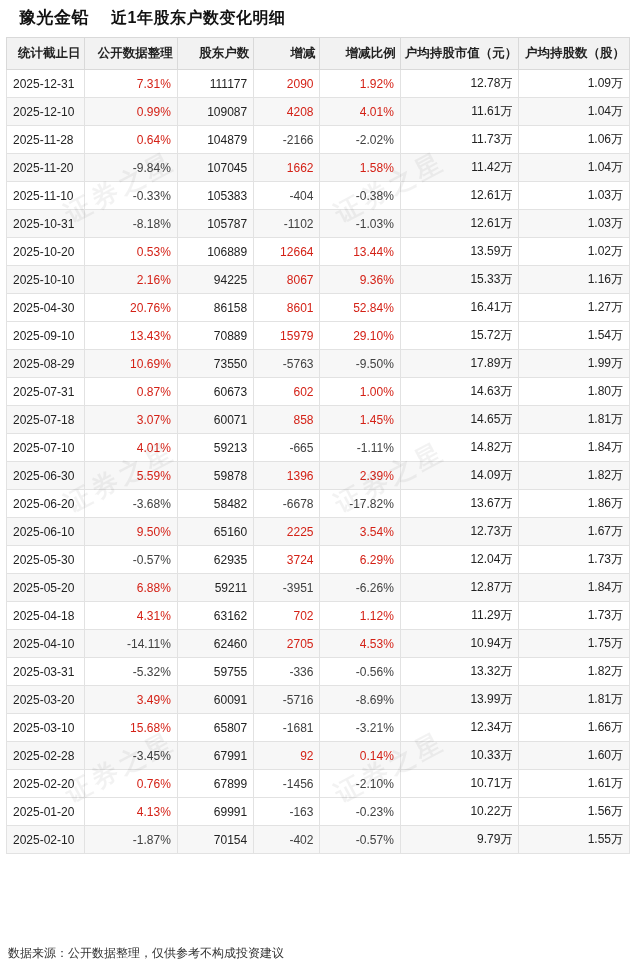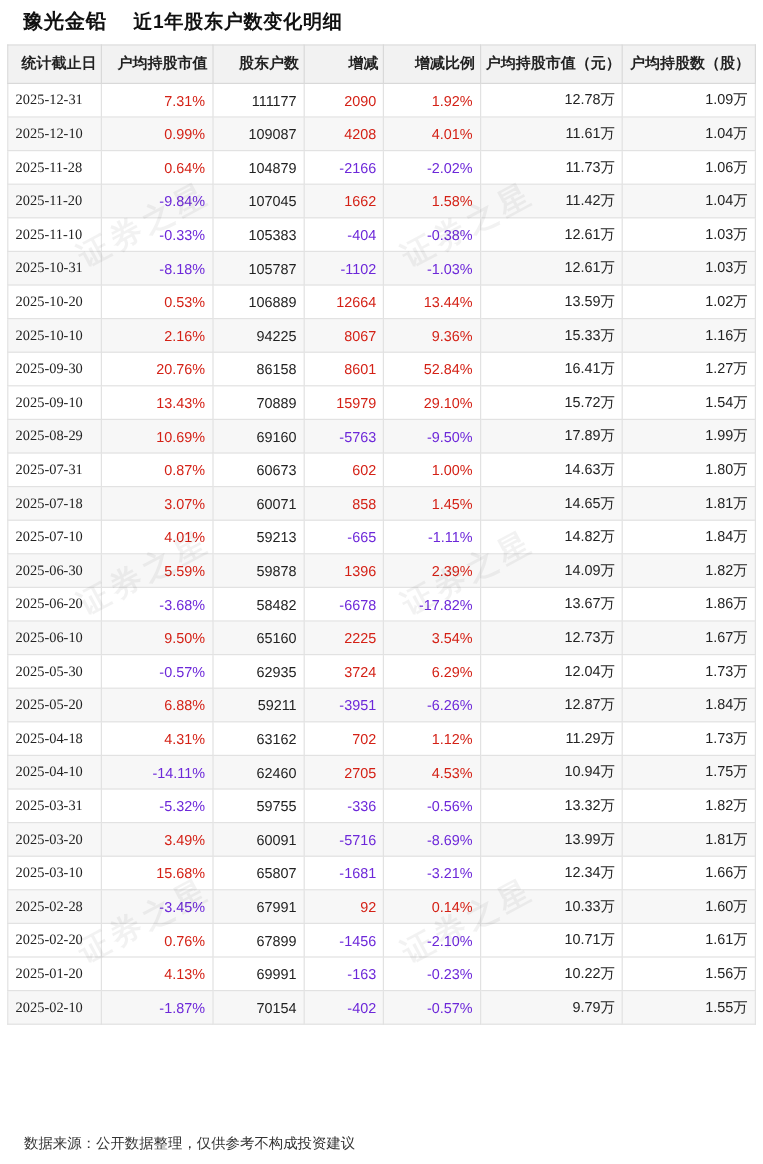--- a/index.html
+++ b/index.html
@@ -58,34 +58,34 @@
   }
   table.data td {
     border: 1px solid #e2e2e2;
     font-size: 12px;
     padding: 5px 6px;
     height: 17px;
     white-space: nowrap;
   }
   tr.odd td { background: #ffffff; }
   tr.even td { background: #f7f7f7; }
-  td.c-date { text-align: left; padding-left: 7px; color: #222; font-family: Liberation Serif, serif; }
+  td.c-date { text-align: left; padding-left: 7px; color: #222; }
   td.c-num { text-align: right; padding-right: 7px; }
   .up { color: #d42116; }
-  .down { color: #6d28d9; }
+  .down { color: #404040; }
   .col-date { width: 78px; }
   .col-chg { width: 92px; }
   .col-holders { width: 76px; }
   .col-delta { width: 66px; }
   .col-ratio { width: 80px; }
   .col-mv { width: 118px; }
   .col-shares { width: 110px; }
   .footer {
     position: absolute;
-    left: 20px;
+    left: 8px;
     bottom: 8px;
     font-size: 12px;
     color: #333333;
   }
   .watermark {
     position: absolute;
     pointer-events: none;
     color: rgba(0,0,0,0.05);
     font-size: 26px;
     font-weight: bold;
@@ -110,21 +110,21 @@
         <col class="col-chg">
         <col class="col-holders">
         <col class="col-delta">
         <col class="col-ratio">
         <col class="col-mv">
         <col class="col-shares">
     </colgroup>
     <thead>
       <tr>
         <th>统计截止日</th>
-        <th>户均持股市值</th>
+        <th>公开数据整理</th>
         <th>股东户数</th>
         <th>增减</th>
         <th>增减比例</th>
         <th>户均持股市值（元）</th>
         <th>户均持股数（股）</th>
       </tr>
     </thead>
     <tbody id="table-body">
         <tr class="odd">
           <td class="c-date">2025-12-31</td>
@@ -192,41 +192,41 @@
         <tr class="even">
           <td class="c-date">2025-10-10</td>
           <td class="c-num up">2.16%</td>
           <td class="c-num">94225</td>
           <td class="c-num up">8067</td>
           <td class="c-num up">9.36%</td>
           <td class="c-num">15.33万</td>
           <td class="c-num">1.16万</td>
         </tr>
         <tr class="odd">
-          <td class="c-date">2025-09-30</td>
+          <td class="c-date">2025-04-30</td>
           <td class="c-num up">20.76%</td>
           <td class="c-num">86158</td>
           <td class="c-num up">8601</td>
           <td class="c-num up">52.84%</td>
           <td class="c-num">16.41万</td>
           <td class="c-num">1.27万</td>
         </tr>
         <tr class="odd">
           <td class="c-date">2025-09-10</td>
           <td class="c-num up">13.43%</td>
           <td class="c-num">70889</td>
           <td class="c-num up">15979</td>
           <td class="c-num up">29.10%</td>
           <td class="c-num">15.72万</td>
           <td class="c-num">1.54万</td>
         </tr>
         <tr class="even">
           <td class="c-date">2025-08-29</td>
           <td class="c-num up">10.69%</td>
-          <td class="c-num">69160</td>
+          <td class="c-num">73550</td>
           <td class="c-num down">-5763</td>
           <td class="c-num down">-9.50%</td>
           <td class="c-num">17.89万</td>
           <td class="c-num">1.99万</td>
         </tr>
         <tr class="odd">
           <td class="c-date">2025-07-31</td>
           <td class="c-num up">0.87%</td>
           <td class="c-num">60673</td>
           <td class="c-num up">602</td>

